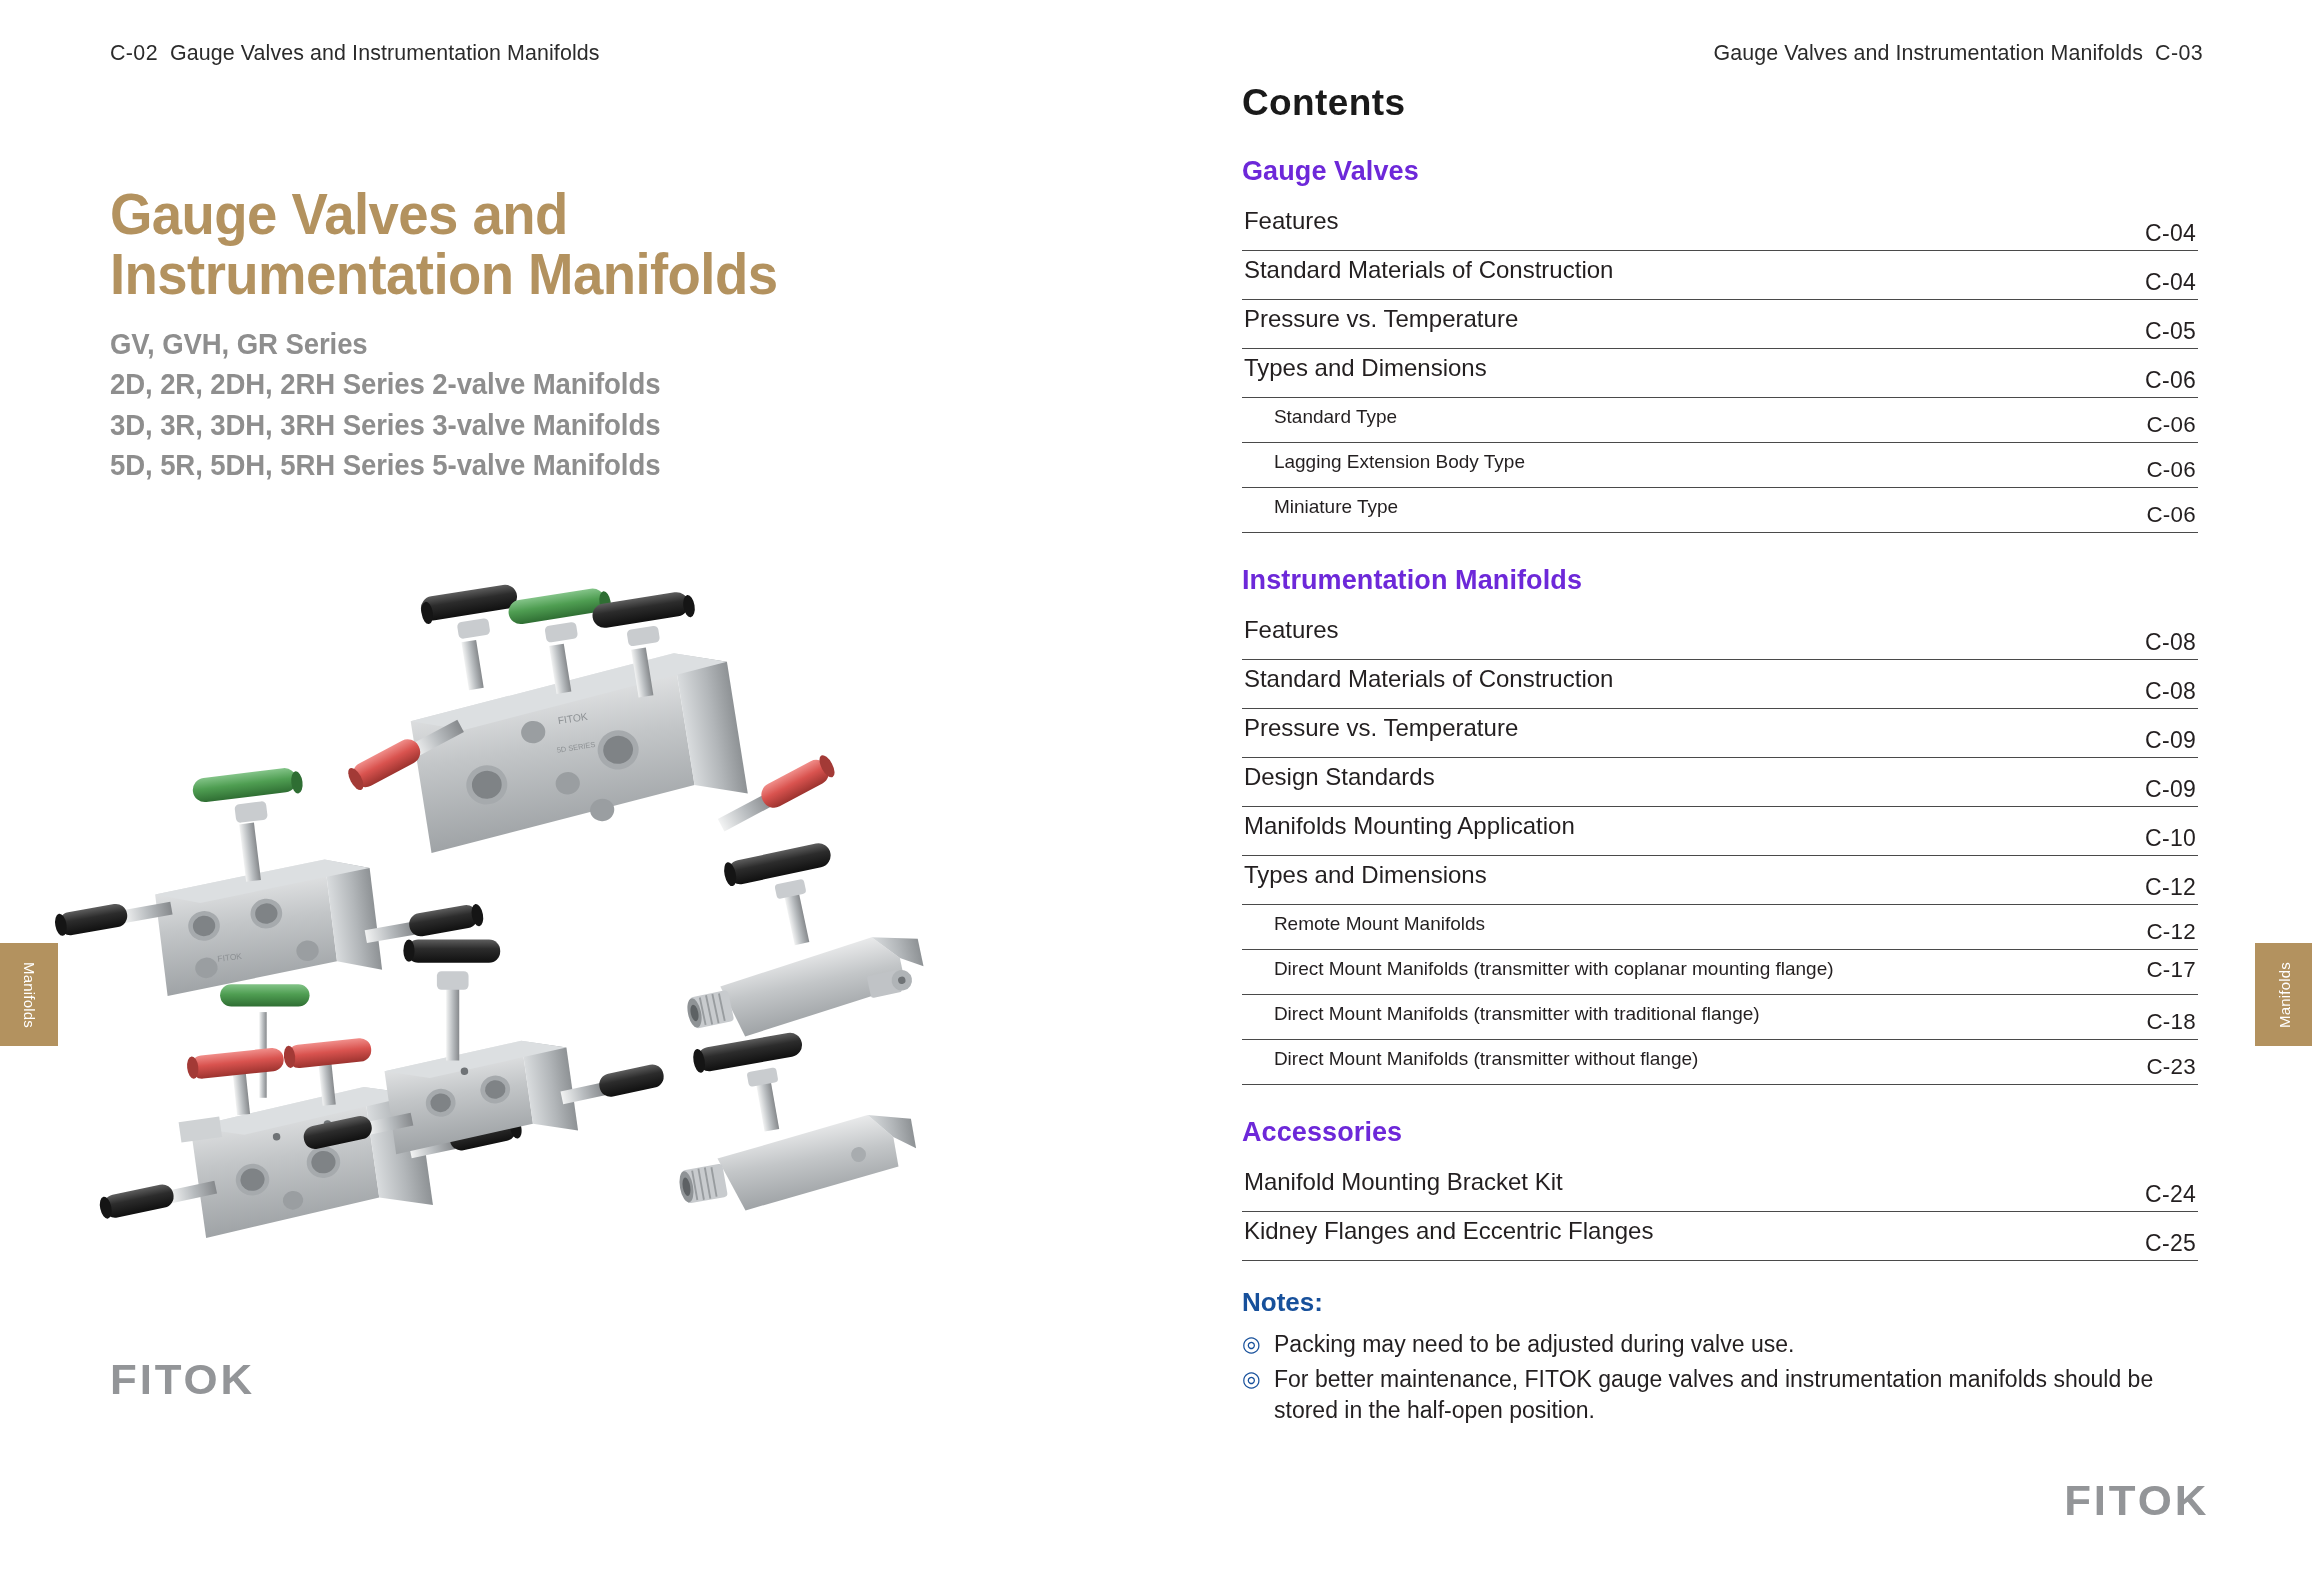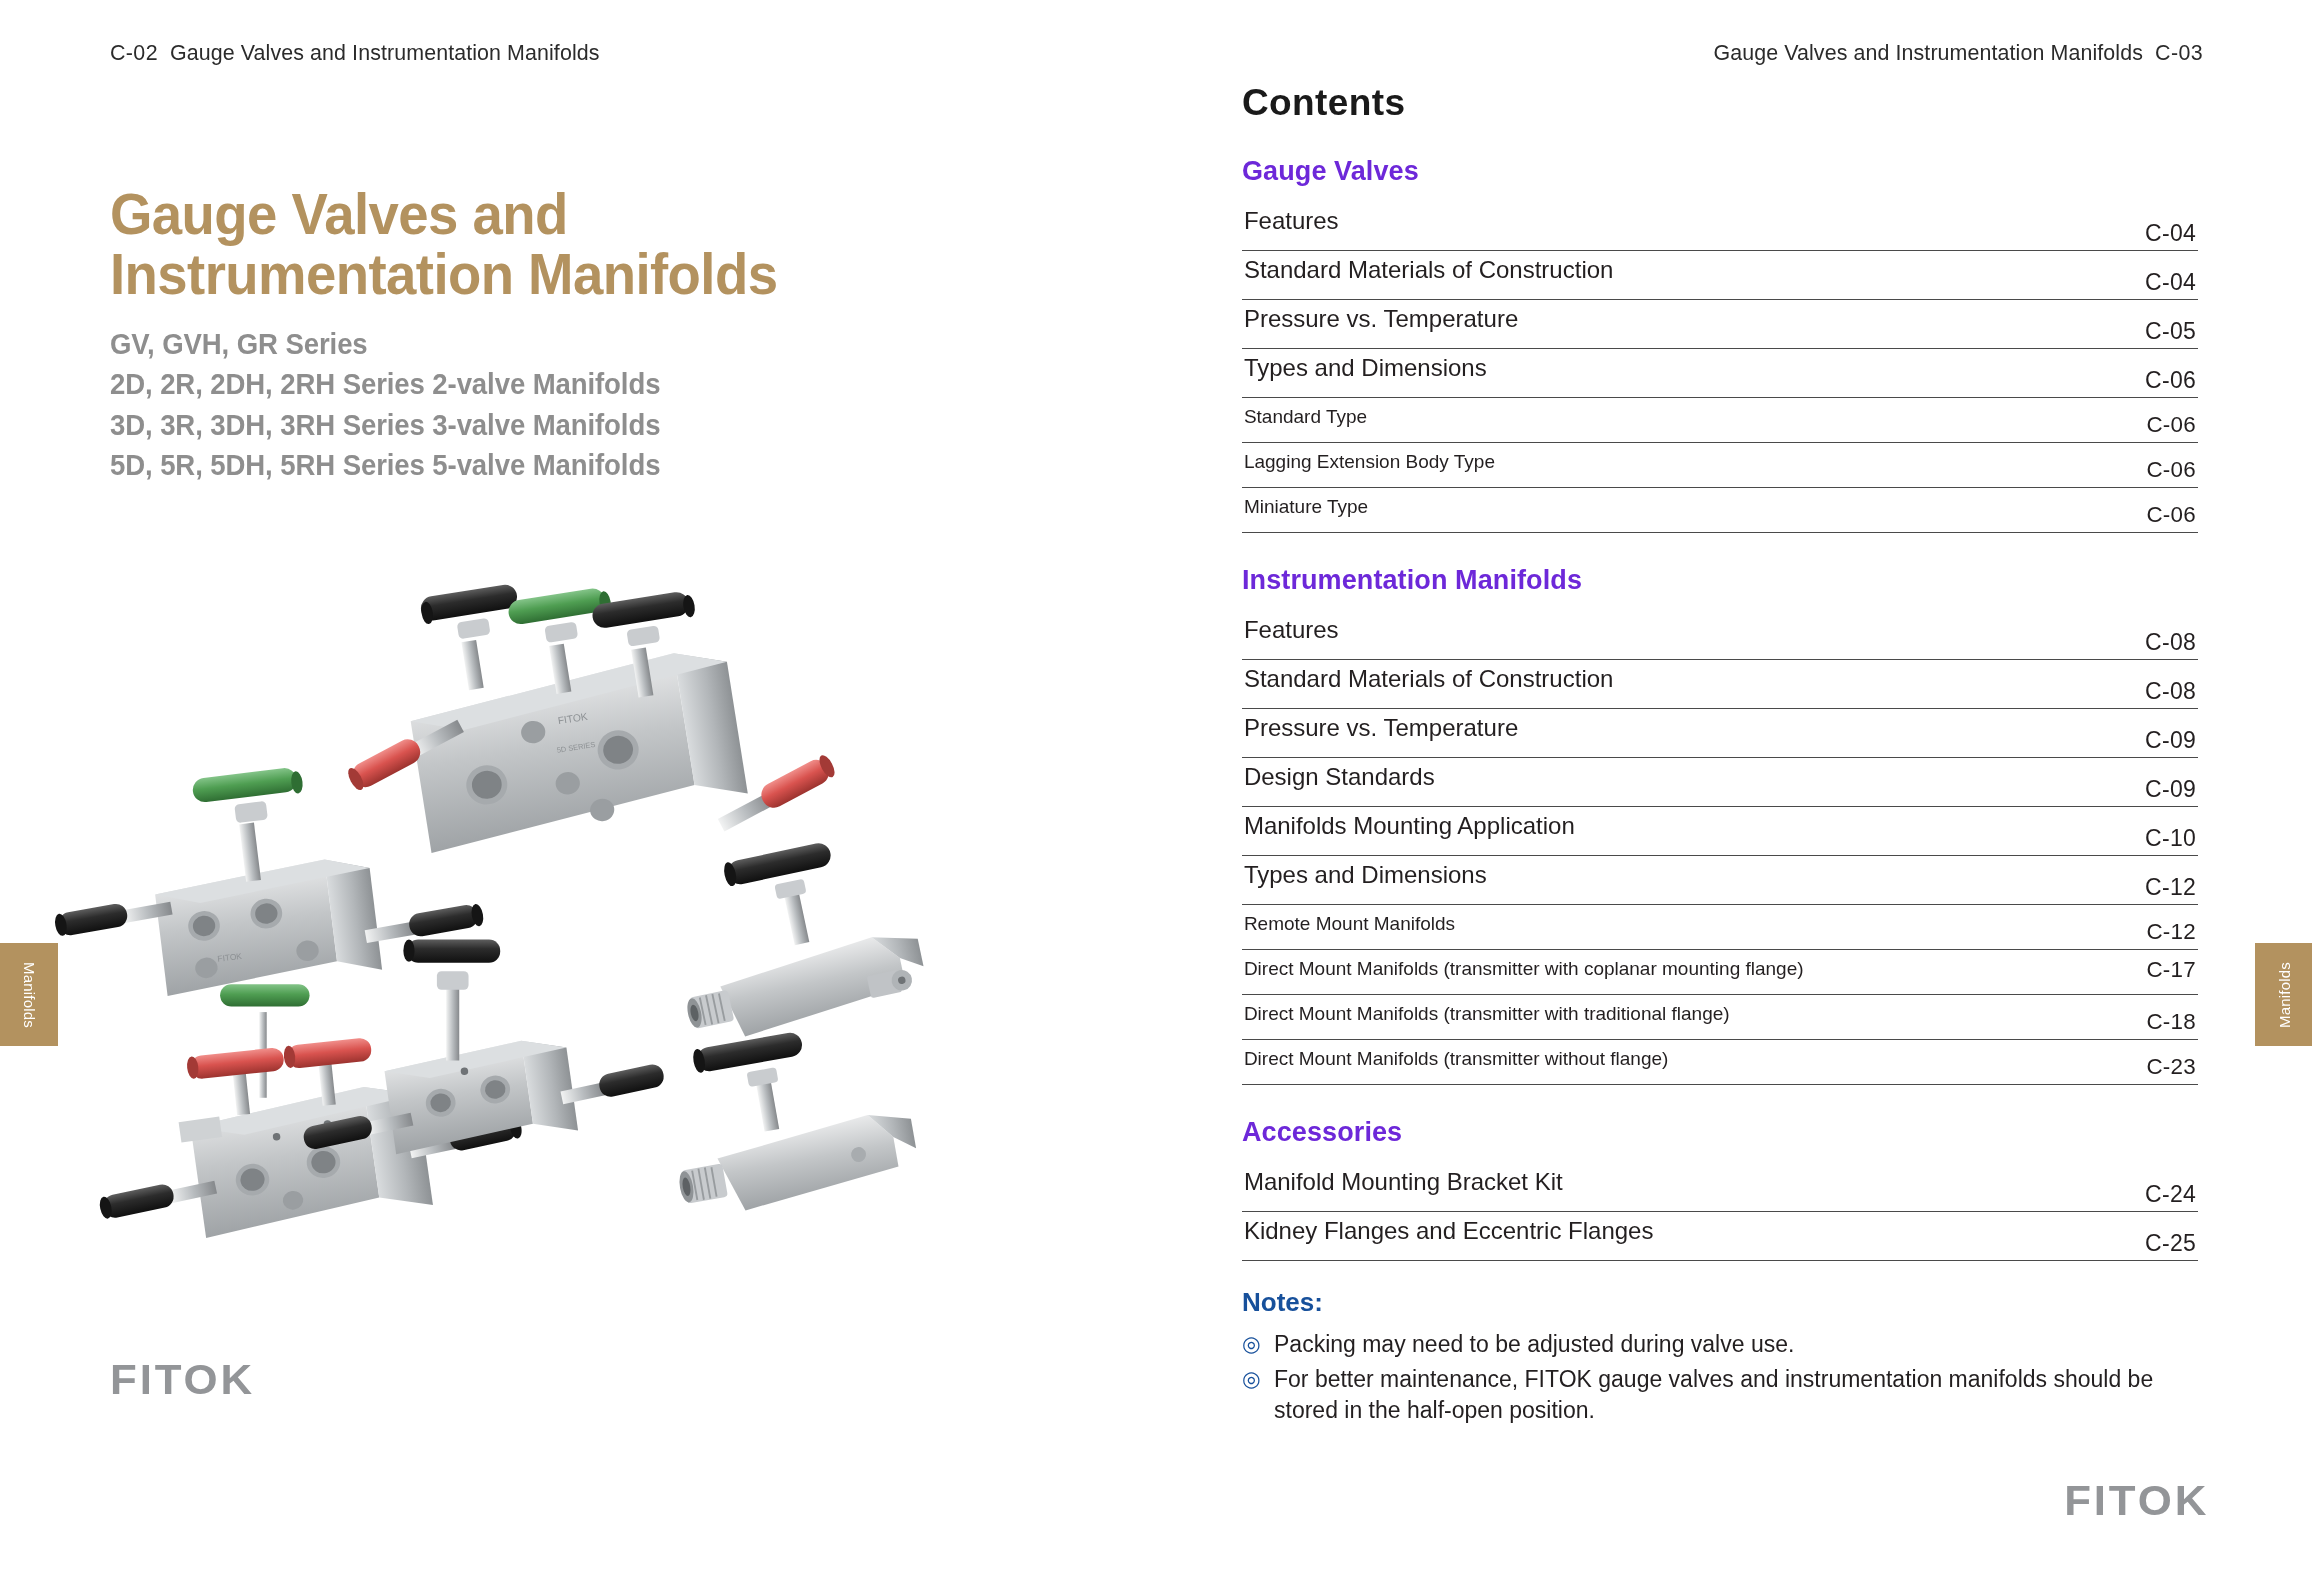--- a/index.html
+++ b/index.html
@@ -120,20 +120,21 @@
     left: 1.9px;
     top: 4.7px;
     font-size: 24px;
     color: #231f20;
     white-space: nowrap;
   }
   .toc-row.sub { height: 44px; }
   .toc-row.sub .label {
     font-size: 19px;
     top: 8.4px;
+    margin-left: 30px;
   }
   .toc-row .page {
     position: absolute;
     right: 1.9px;
     bottom: 2.8px;
     font-size: 23px;
     color: #231f20;
     letter-spacing: 0.3px;
   }
   .toc-row.sub .page { font-size: 22.4px; bottom: 3.7px; }

